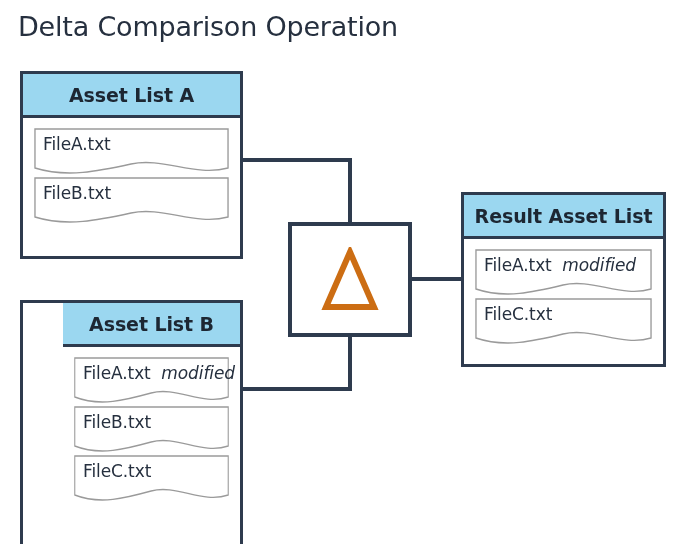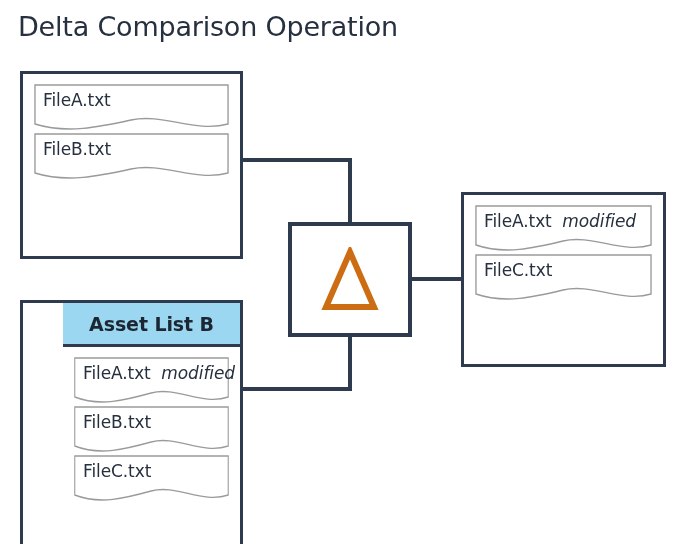--- a/index.html
+++ b/index.html
@@ -132,20 +132,21 @@
     <g>
       <path d="M 243 389 L 350 389 L 350 337" fill="none" stroke="#2e3b4e" stroke-width="4" stroke-linecap="butt" stroke-linejoin="miter"></path>
     </g>
 
     <g>
       <path d="M 412 279 L 461 279" fill="none" stroke="#2e3b4e" stroke-width="4" stroke-linecap="butt"></path>
     </g>
   </svg>
 
   <div class="list-panel" style="left:20px; top:71px; width:223px; height:188px;">
+    <div class="panel-header">Asset List A</div>
     <div class="panel-body">
 
       <div class="file-card">
         <svg class="doc-shape" viewBox="0 0 201 47" preserveAspectRatio="none">
           <path d="M 1 1 L 200 1 L 200 40 C 166 49 133 29 100 36 C 67 43 34 50 1 40 Z" fill="#ffffff" stroke="#9a9a9a" stroke-width="1.4"></path>
         </svg>
         <div class="file-label">
           <span>FileA.txt</span>
         </div>
       </div>
@@ -197,20 +198,21 @@
     </div>
   </div>
 
   <div class="op-node" style="left:288px; top:222px; width:124px; height:115px;">
     <svg width="62" height="66" viewBox="0 0 62 66">
       <path d="M 31 5 L 55 60 L 7 60 Z" fill="none" stroke="#cc6d13" stroke-width="6" stroke-linejoin="miter"></path>
     </svg>
   </div>
 
   <div class="list-panel" style="left:461px; top:192px; width:205px; height:175px;">
+    <div class="panel-header header-strong">Result Asset List</div>
     <div class="panel-body">
 
       <div class="file-card">
         <svg class="doc-shape" viewBox="0 0 183 47" preserveAspectRatio="none">
           <path d="M 1 1 L 182 1 L 182 40 C 152 49 121 29 91 36 C 61 43 31 50 1 40 Z" fill="#ffffff" stroke="#9a9a9a" stroke-width="1.4"></path>
         </svg>
         <div class="file-label">
           <span>FileA.txt</span>
           <span class="mod" style="white-space: pre;"> modified</span>
         </div>

